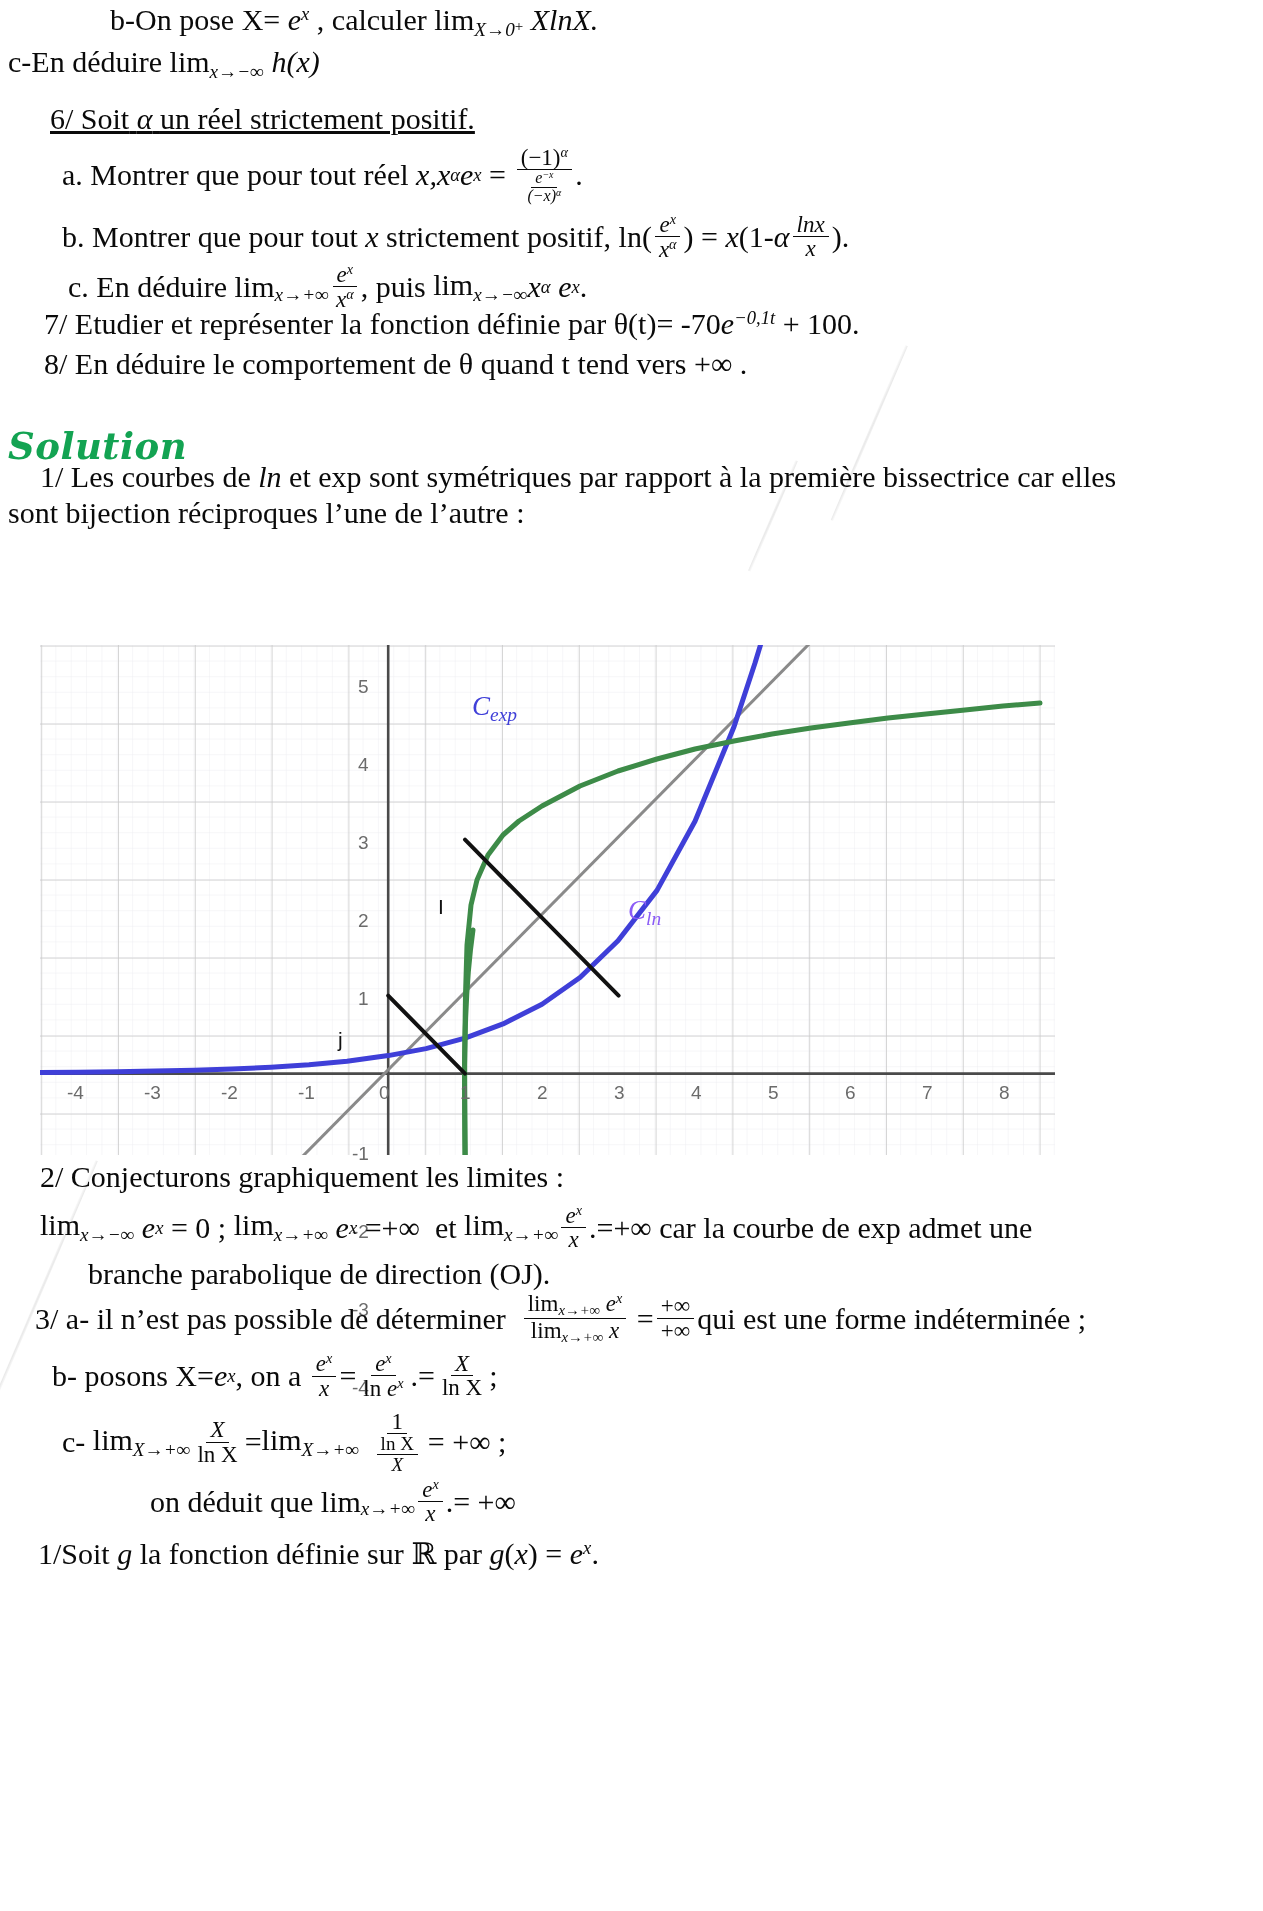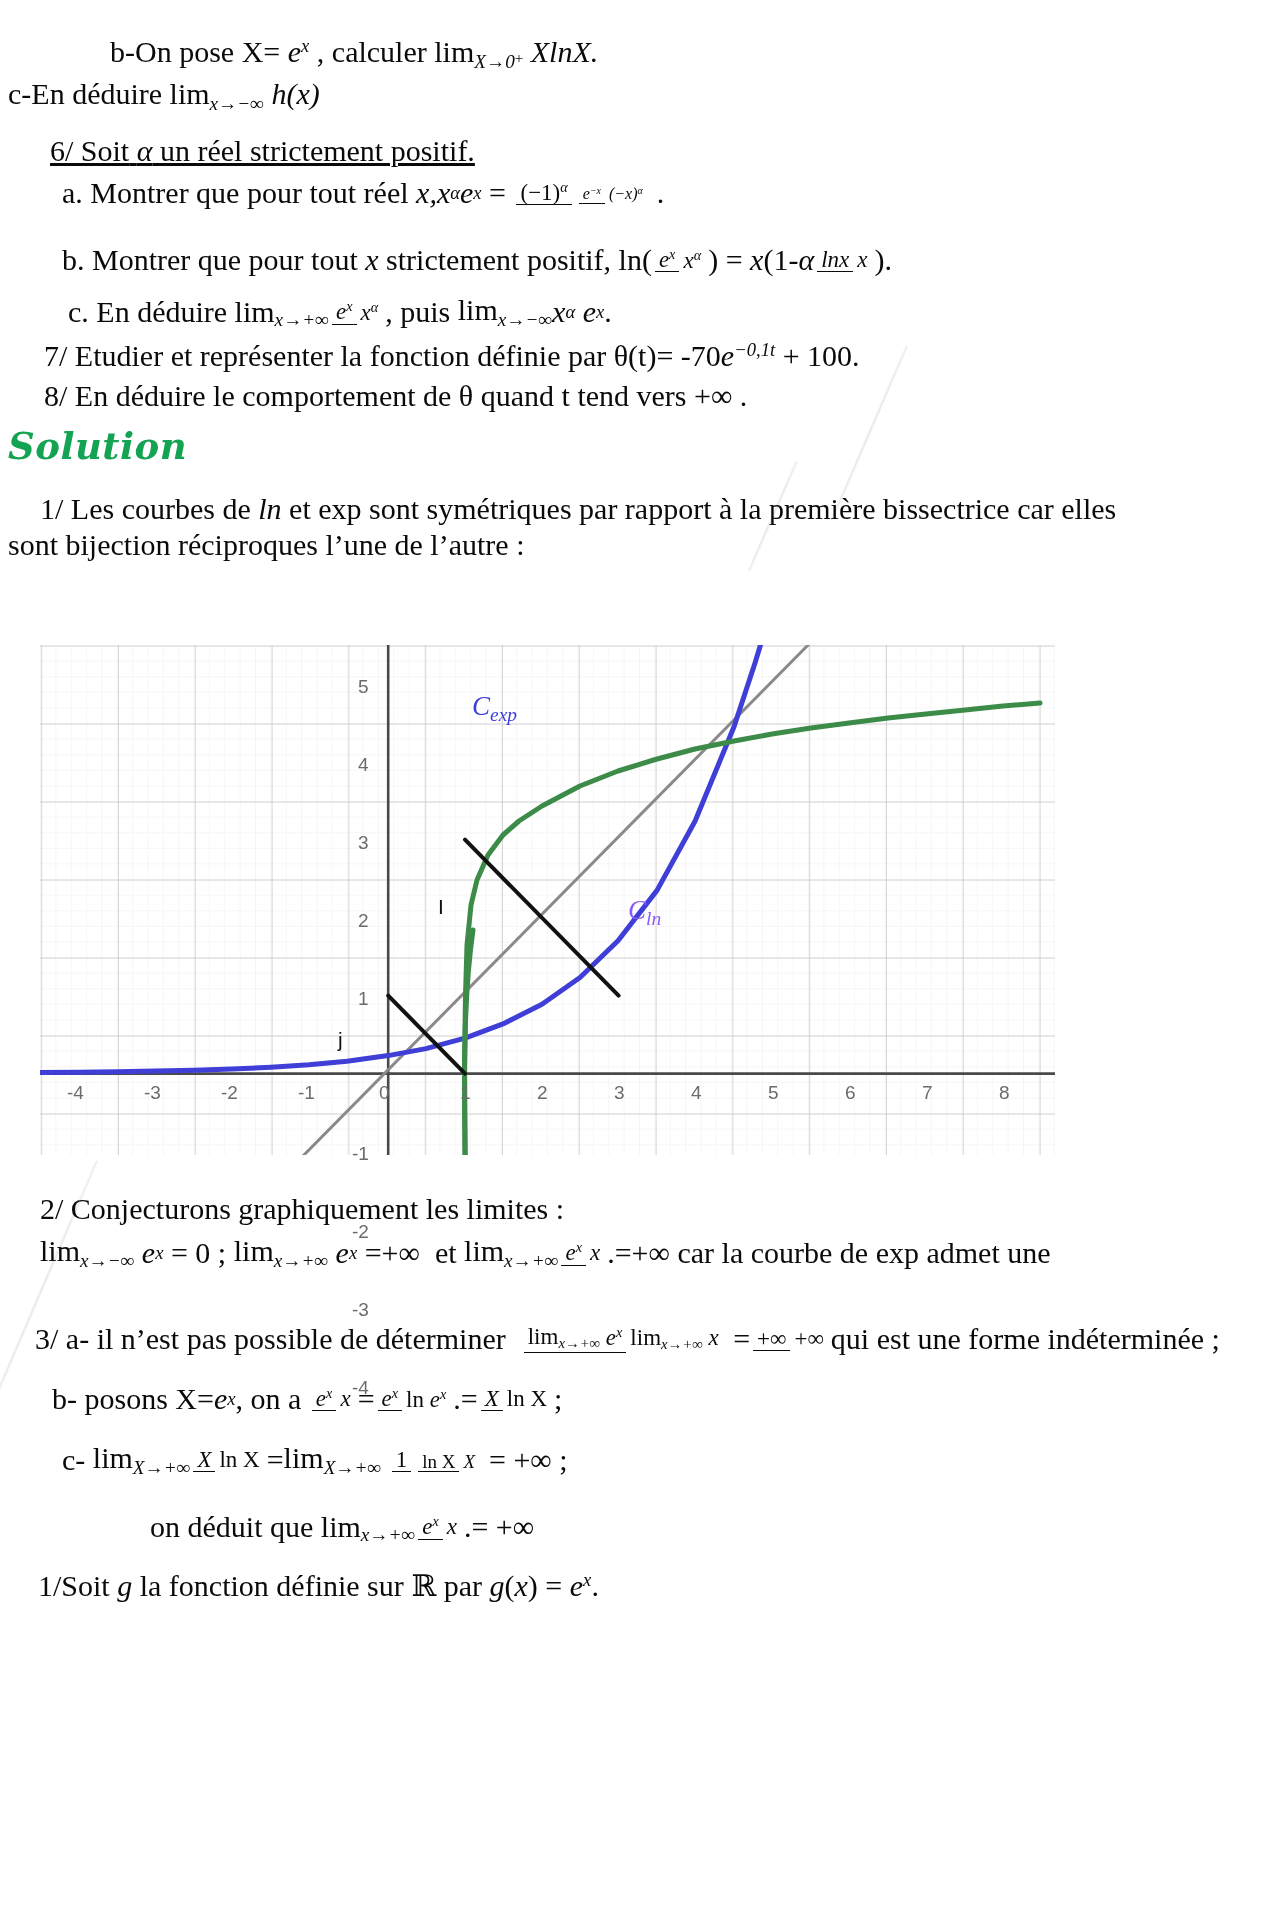--- a/index.html
+++ b/index.html
@@ -5,26 +5,26 @@
   html,body{margin:0;padding:0;background:#ffffff;}
   body{
     width:1263px;height:1911px;position:relative;overflow:hidden;
     font-family:"Liberation Serif","DejaVu Serif",serif;
     color:#0a0a0a;
     -webkit-font-smoothing:antialiased;
   }
   .page{position:relative;width:1263px;height:1911px;}
 
   
-  .line{position:absolute;white-space:nowrap;font-size:30px;line-height:1.05;margin-top:32px;}
+  .line{position:absolute;white-space:nowrap;font-size:30px;line-height:1.05;}
   .ital{font-style:italic;}
   .mathvar{font-style:italic;font-family:"Liberation Serif",serif;}
 
   
-  .frac{display:inline-flex;flex-direction:row;align-items:center;
+  .frac{display:inline-flex;flex-direction:column;align-items:center;
         vertical-align:middle;margin:0 3px;line-height:1.02;}
   .frac > .num{padding:0 4px;border-bottom:1.6px solid #0a0a0a;}
   .frac > .den{padding:0 4px;}
   .fs-sm{font-size:23px;}
   .fs-xs{font-size:19px;}
   .fs-xxs{font-size:16px;}
 
   
   .lim{font-style:normal;}
   .lim sub{font-size:0.64em;font-style:italic;vertical-align:-0.30em;letter-spacing:0;}
@@ -238,20 +238,23 @@
     <span>et</span>&nbsp;
     <span class="lim"><span>lim</span><sub>x→+∞</sub></span>
     <span class="frac fs-sm">
       <span class="num"><span class="ital">e</span><sup class="exp">x</sup></span>
       <span class="den ital">x</span>
     </span>
     <span>.=+∞</span>
     <span>&nbsp;</span><span>car la courbe de exp admet une</span>
   </div>
 
+  <div class="line" style="left:88px;top:1258px;">
+    <span>branche parabolique de direction (OJ).</span>
+  </div>
 
   <div class="line" style="left:35px;top:1291px;display:flex;align-items:center;">
     <span>3/ a- il n’est pas possible de déterminer</span>&nbsp;&nbsp;
     <span class="frac fs-sm">
       <span class="num"><span class="lim"><span>lim</span><sub>x→+∞</sub></span> <span class="ital">e</span><sup class="exp">x</sup></span>
       <span class="den"><span class="lim"><span>lim</span><sub>x→+∞</sub></span> <span class="ital">x</span></span>
     </span>
     &nbsp;<span>=</span>
     <span class="frac fs-sm">
       <span class="num">+∞</span>

